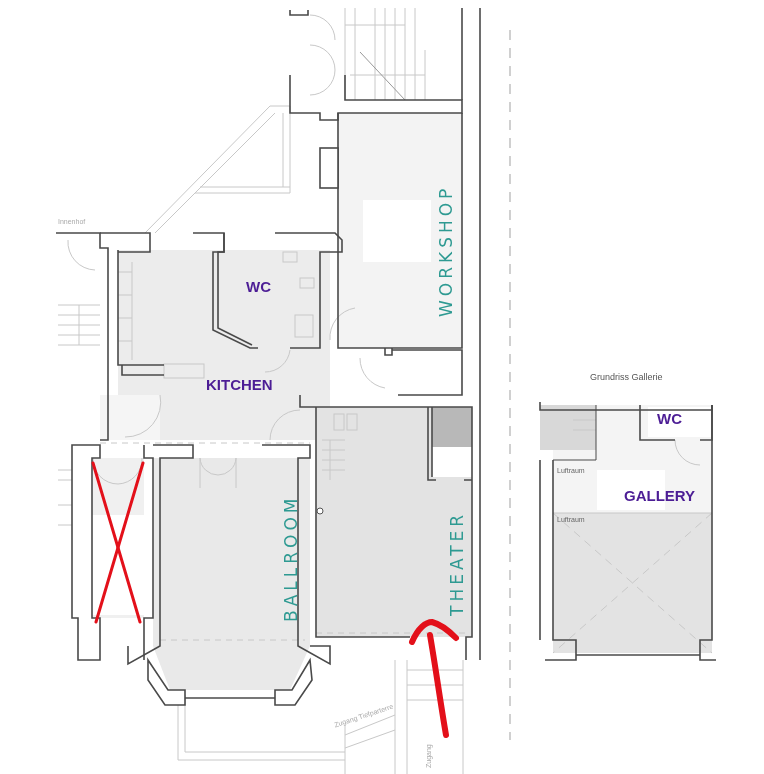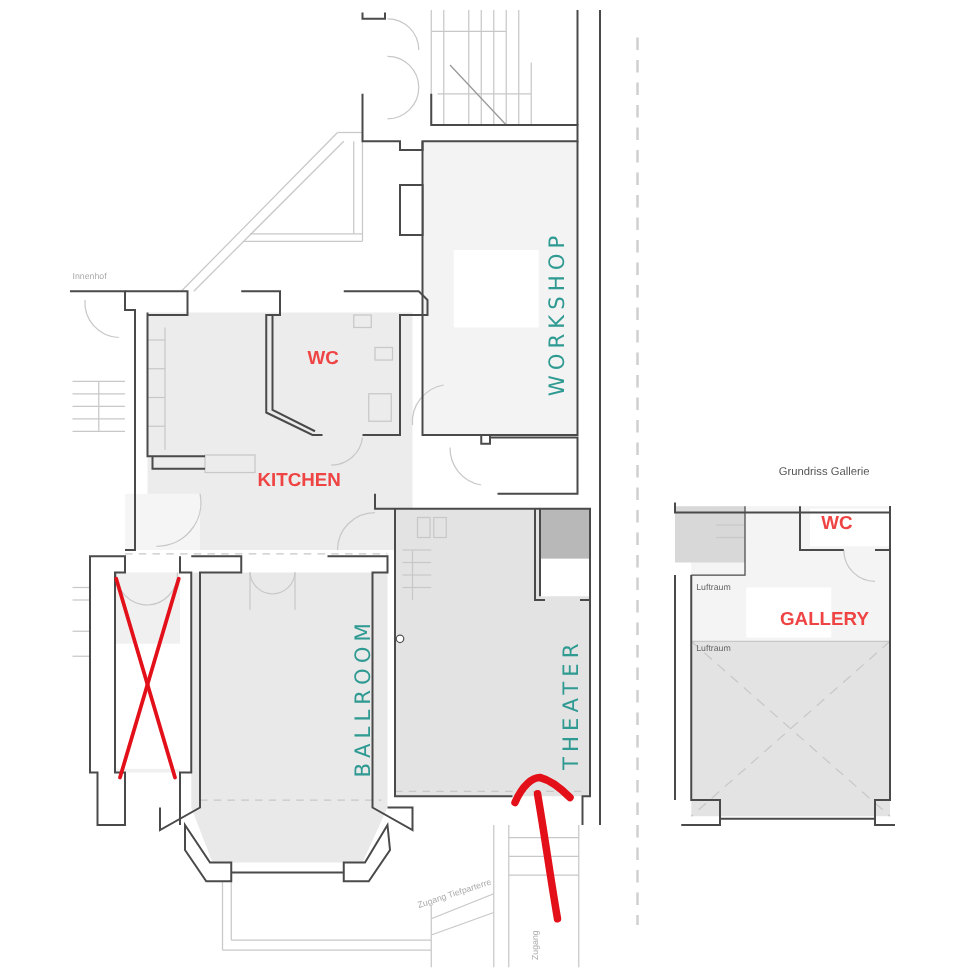--- a/index.html
+++ b/index.html
@@ -1,18 +1,18 @@
 <!DOCTYPE html>
 <html><head>
 <meta charset="utf-8">
 <style>
   html, body { margin:0; padding:0; background:#ffffff; }
   body { width:764px; height:774px; position:relative; overflow:hidden; font-family:"Liberation Sans", sans-serif; }
   #plan { position:absolute; left:0; top:0; width:764px; height:774px; }
-  .label { position:absolute; color:#ef4444; font-weight:bold; font-family:"Liberation Sans", sans-serif; white-space:nowrap; }
+  .label { position:absolute; color:#4c1d95; font-weight:bold; font-family:"Liberation Sans", sans-serif; white-space:nowrap; }
   .label.h { font-size:15px; }
   .label.v { font-size:17px; letter-spacing:4px; transform-origin:left top; transform:rotate(-90deg); font-family:"DejaVu Sans", sans-serif; font-weight:normal; color:#2e9a92; }
   .small { position:absolute; color:#555; font-size:9px; font-family:"Liberation Sans", sans-serif; white-space:nowrap; }
   .tiny { position:absolute; color:#aaa; font-size:7px; font-family:"Liberation Sans", sans-serif; white-space:nowrap; }
 </style>
 </head>
 <body>
 
 <svg id="plan" viewBox="0 0 764 774" xmlns="http://www.w3.org/2000/svg">
 
@@ -178,17 +178,17 @@
 <div class="label v" style="left:436px; top:317px;">WORKSHOP</div>
 <div class="label h" style="left:246px; top:278px;">WC</div>
 <div class="label h" style="left:206px; top:376px;text-align:center;">KITCHEN</div>
 <div class="label v" style="left:281px; top:622px;">BALLROOM</div>
 <div class="label v" style="left:447px; top:616px;">THEATER</div>
 
 <div class="tiny" style="left:58px; top:218px;">Innenhof</div>
 <div class="tiny" style="left:333px; top:712px; transform:rotate(-18deg);">Zugang Tiefparterre</div>
 <div class="tiny" style="left:425px; top:768px; transform-origin:left top; transform:rotate(-90deg);">Zugang</div>
 
-<div class="small" style="left:590px; top:372px;margin-left:33px;">Grundriss Gallerie</div>
+<div class="small" style="left:590px; top:372px;">Grundriss Gallerie</div>
 <div class="label h" style="left:657px; top:410px;">WC</div>
 <div class="label h" style="left:624px; top:487px;">GALLERY</div>
 <div class="tiny" style="left:557px; top:467px; color:#666;">Luftraum</div>
 <div class="tiny" style="left:557px; top:516px; color:#666;">Luftraum</div>
 
 </body></html>

